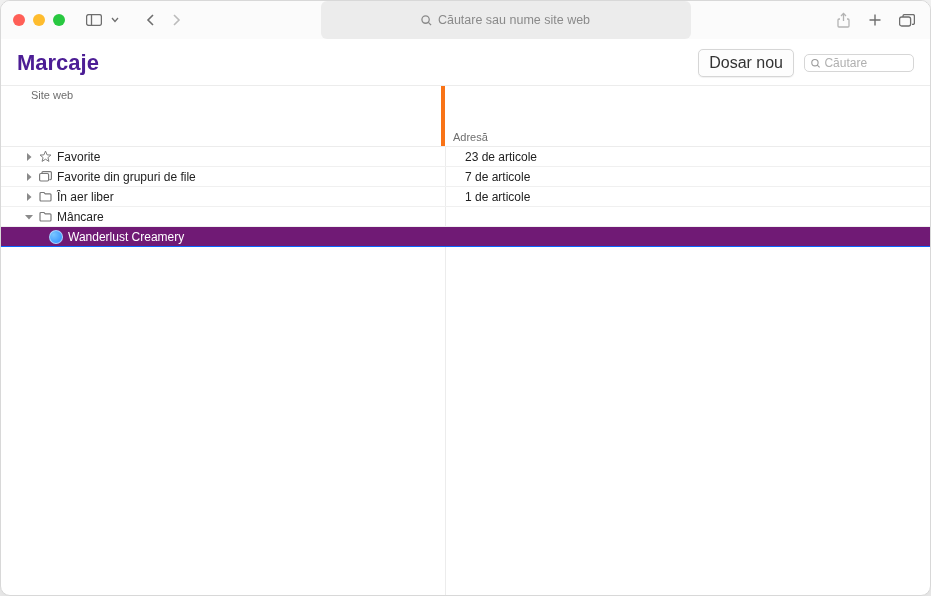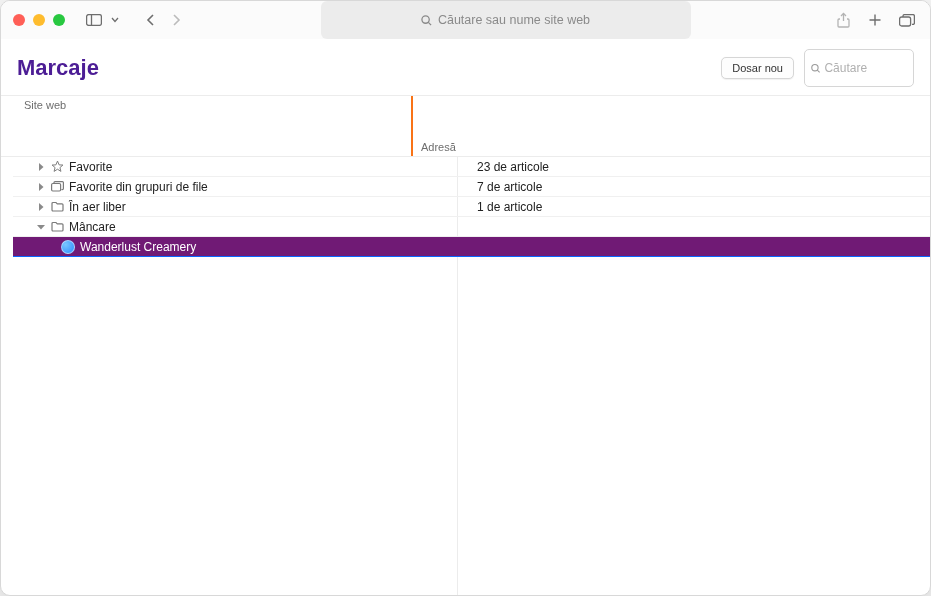--- a/index.html
+++ b/index.html
@@ -70,31 +70,31 @@
       padding: 10px 16px 8px 16px;
       gap: 10px;
     }
     .page-title {
       font-size: 22px;
       font-weight: 700;
       color: #4c1d95;
       flex: 1;
     }
     .new-folder-btn {
-      font-size: 11px;
+      font-size: 16px;
       padding: 4px 10px;
       border: 1px solid #d6d6d6;
       border-radius: 5px;
       background: #fdfdfd;
       color: #333;
       box-shadow: 0 0.5px 1px rgba(0,0,0,0.06);
     }
     .search-wrap {
       width: 110px;
-      height: 38px;
+      height: 18px;
       border: 1px solid #d6d6d6;
       border-radius: 5px;
       display: flex;
       align-items: center;
       padding: 0 6px;
       color: #9a9a9a;
       font-size: 12px;
       gap: 4px;
       background: #fff;
     }
@@ -105,28 +105,27 @@
     .search-wrap input::placeholder { color: #b0b0b0; }
 
     .column-headers {
       display: flex;
       border-top: 1px solid #ececec;
       border-bottom: 1px solid #ececec;
       font-size: 11px;
       color: #6e6e6e;
       background: #fff;
     }
-    .col-site { width: 412px; padding: 3px 0 3px 23px; border-right: 2px solid #f97316; }
+    .col-site { width: 444px; padding: 3px 0 3px 30px; border-right: 4px solid #f97316; }
     .col-addr { flex: 1; padding: 3px 0 3px 8px; margin-top: 42px; }
 
     .tree {
       flex: 1;
       overflow: auto;
       position: relative;
-      margin-left: 12px;
     }
     .tree-divider {
       position: absolute;
       left: 444px;
       top: 0;
       bottom: 0;
       width: 1px;
       background: #ececec;
     }
     .row {

